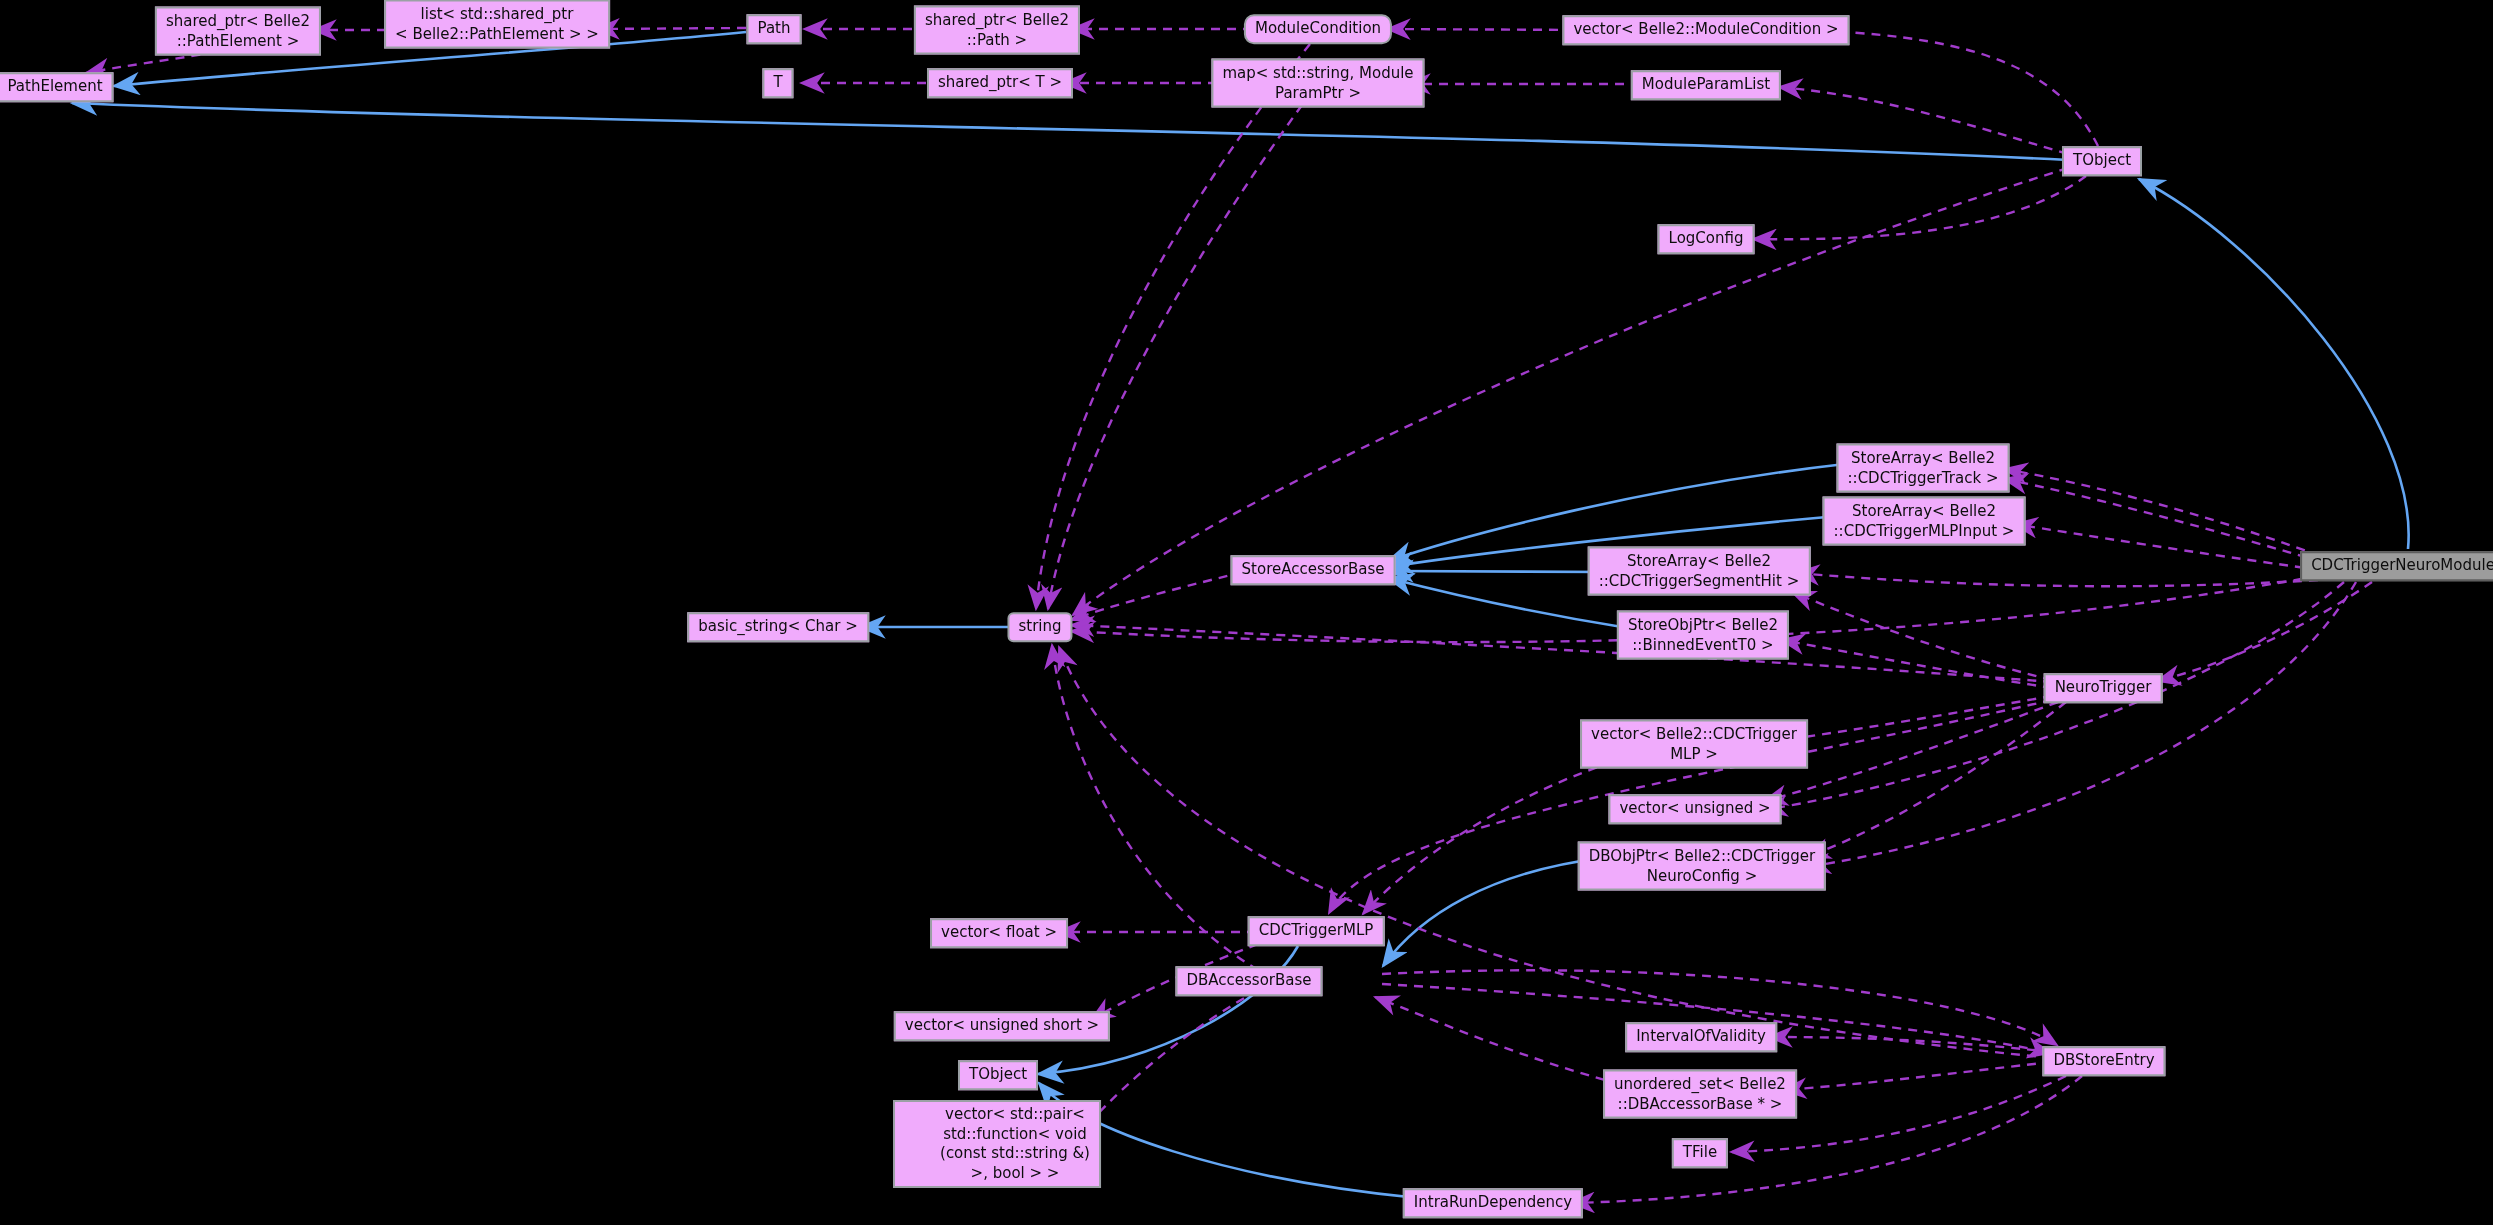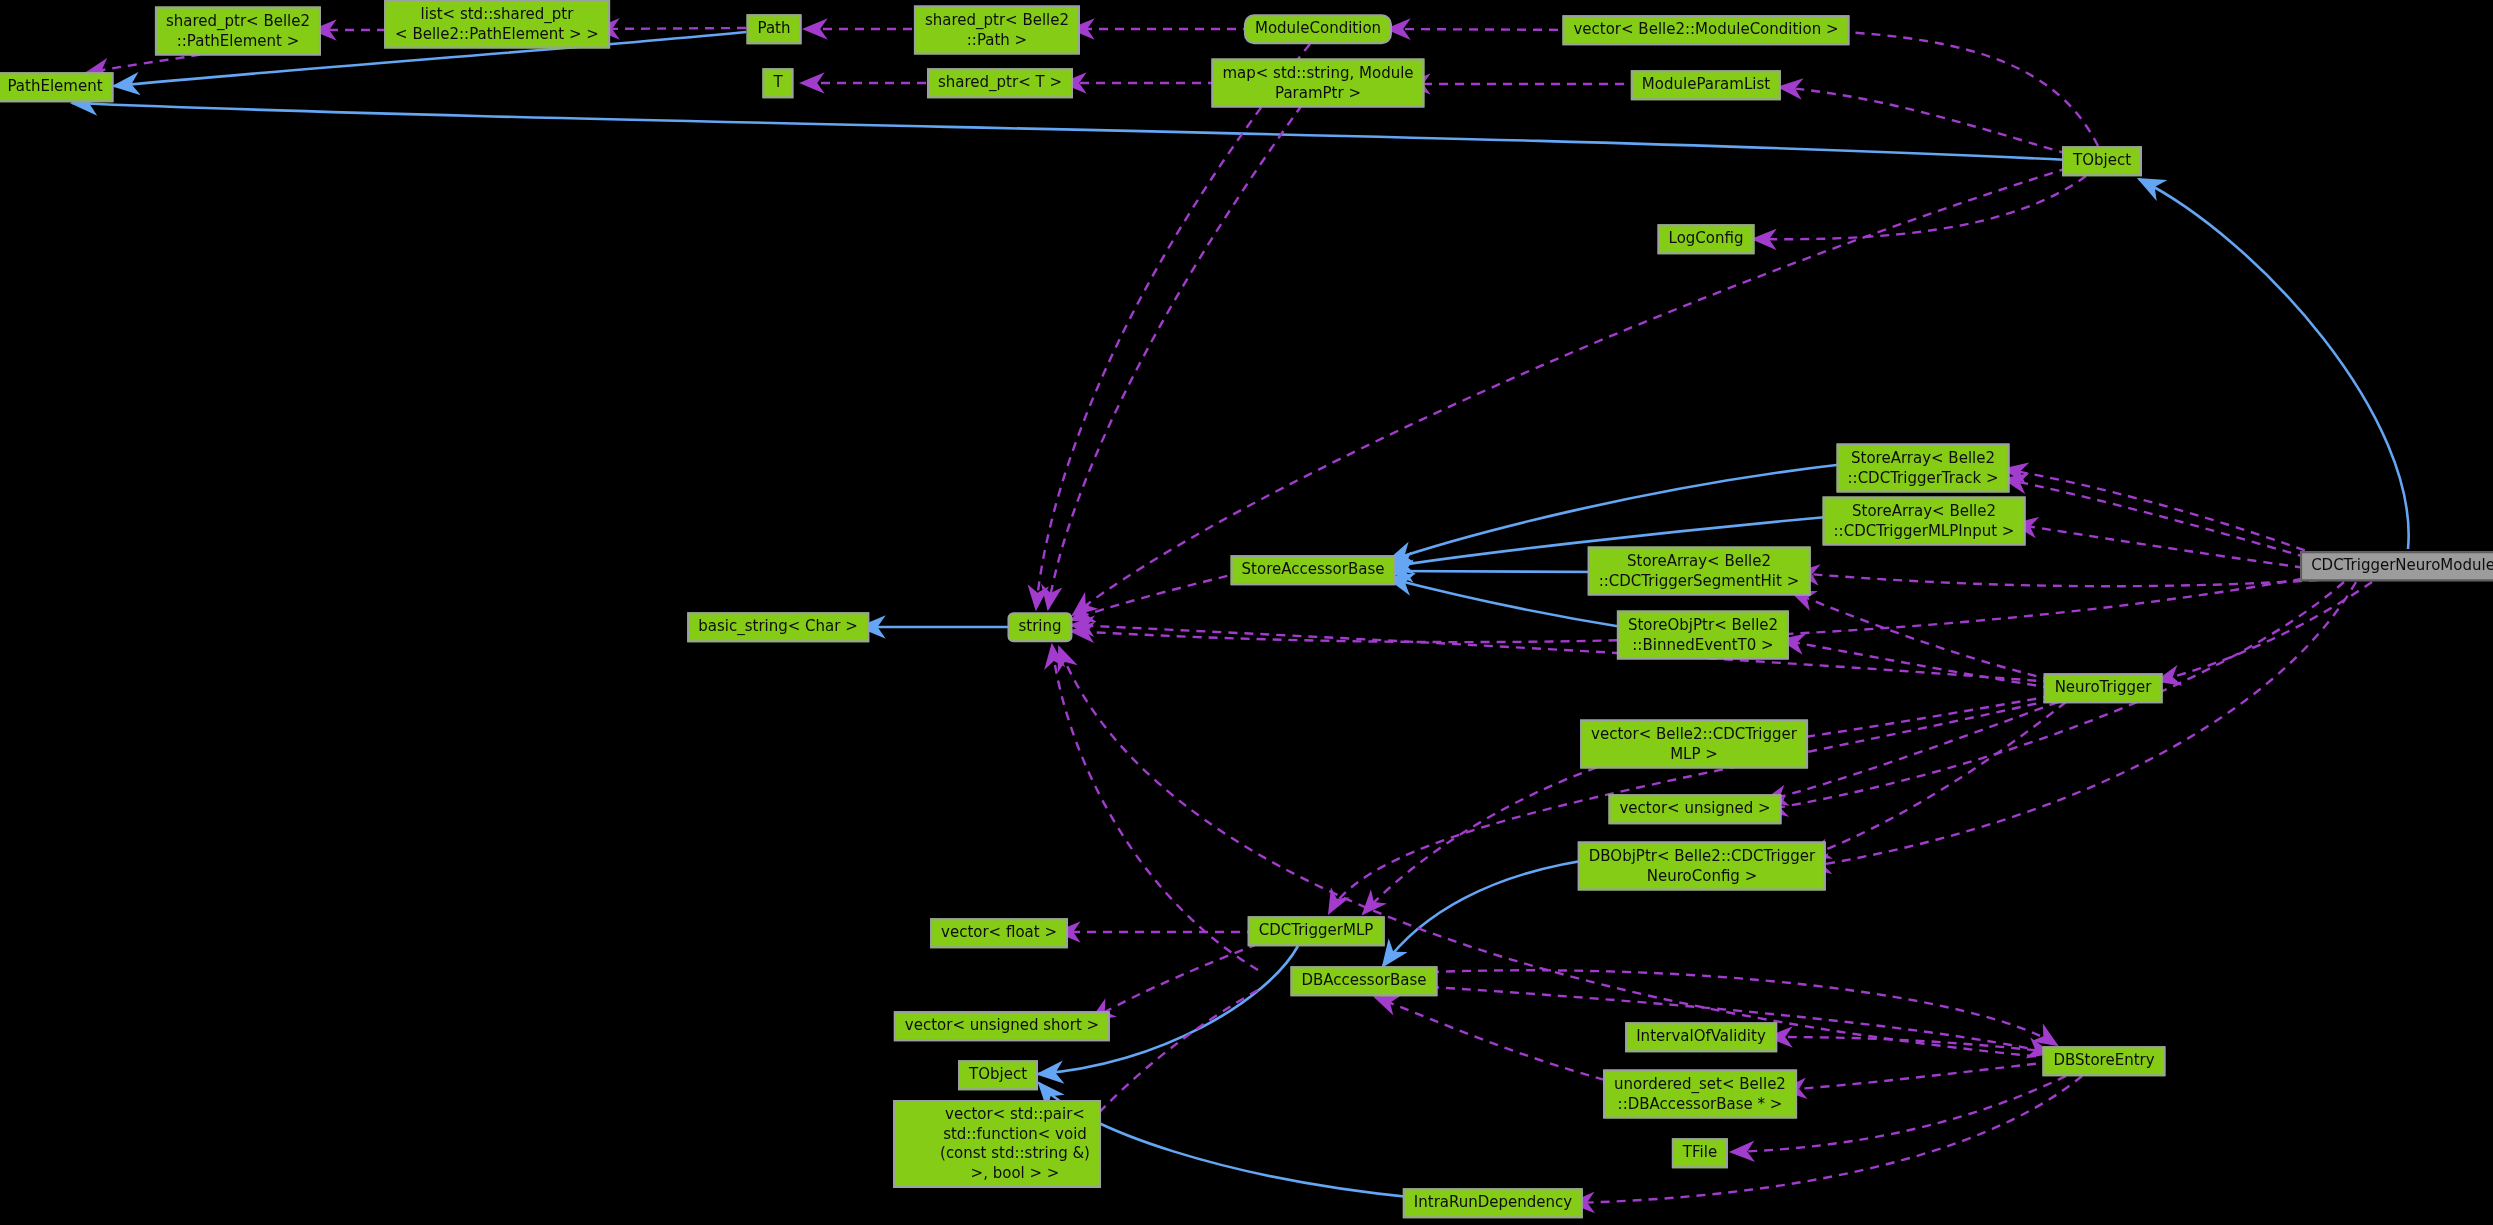--- a/index.html
+++ b/index.html
@@ -1,20 +1,20 @@
 <!DOCTYPE html>
 <html><head>
 <meta charset="utf-8">
 <style>
   html,body{margin:0;padding:0;background:#000;}
   #stage{position:relative;width:2493px;height:1225px;background:#000;overflow:hidden;
          font-family:"DejaVu Sans","Liberation Sans",sans-serif;}
   #edge-layer{position:absolute;left:0;top:0;width:2493px;height:1225px;}
   #node-layer{position:absolute;left:0;top:0;width:2493px;height:1225px;}
-  .node{position:absolute;transform:translate(-50%,-50%);background:#84cc16;
+  .node{position:absolute;transform:translate(-50%,-50%);background:#f0abfc;
         border:2px solid #9aa0a4;color:#0d0d0d;font-size:15px;line-height:1.3;
         padding:3px 9px;text-align:center;white-space:pre-line;box-sizing:border-box;}
   .node.selected{background:#9c9c9c;border-color:#5e5e5e;}
   .edge-use{fill:none;stroke:#a23ccc;stroke-width:2.4;stroke-dasharray:9 7;}
   .edge-inherit{fill:none;stroke:#64a6f3;stroke-width:2.6;}
 </style>
 </head>
 <body>
 
 <div id="stage">
@@ -116,21 +116,21 @@
       <div class="node" style="left: 1040px; top: 627px; border-radius: 6px;">string</div>
       <div class="node" style="left: 2103px; top: 688px;">NeuroTrigger</div>
       <div class="node selected" style="left: 2403px; top: 566px;">CDCTriggerNeuroModule</div>
       <div class="node" style="left: 1694px; top: 744px;">vector&lt; Belle2::CDCTrigger
 MLP &gt;</div>
       <div class="node" style="left: 1695px; top: 809px;">vector&lt; unsigned &gt;</div>
       <div class="node" style="left: 1702px; top: 866px;">DBObjPtr&lt; Belle2::CDCTrigger
 NeuroConfig &gt;</div>
       <div class="node" style="left: 999px; top: 933px;">vector&lt; float &gt;</div>
       <div class="node" style="left: 1316px; top: 931px;">CDCTriggerMLP</div>
-      <div class="node" style="left: 1364px; top: 981px;">DBAccessorBase</div>
+      <div class="node" style="left: 1249px; top: 981px;">DBAccessorBase</div>
       <div class="node" style="left: 1002px; top: 1026px;">vector&lt; unsigned short &gt;</div>
       <div class="node" style="left: 998px; top: 1075px;">TObject</div>
       <div class="node" style="left: 1701px; top: 1037px;">IntervalOfValidity</div>
       <div class="node" style="left: 1700px; top: 1094px;">unordered_set&lt; Belle2
 ::DBAccessorBase * &gt;</div>
       <div class="node" style="left: 2104px; top: 1061px;">DBStoreEntry</div>
       <div class="node" style="left: 1700px; top: 1153px;">TFile</div>
       <div class="node" style="left: 997px; top: 1144px; padding-left: 45px;">vector&lt; std::pair&lt;
 std::function&lt; void
 (const std::string &amp;)

